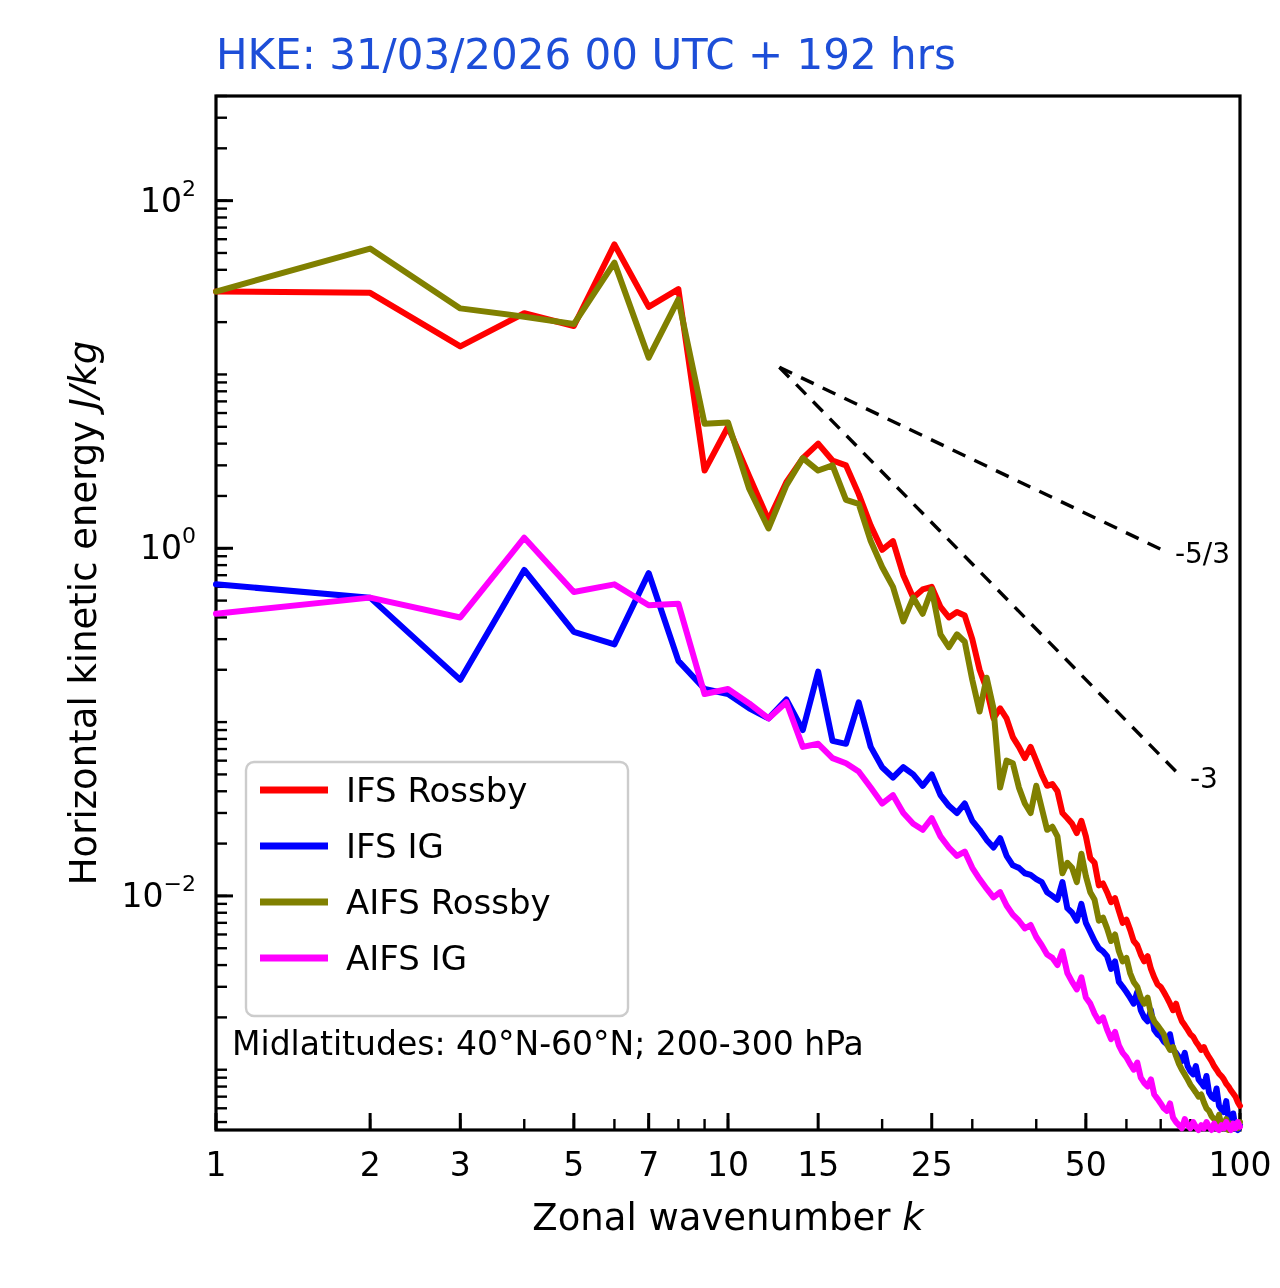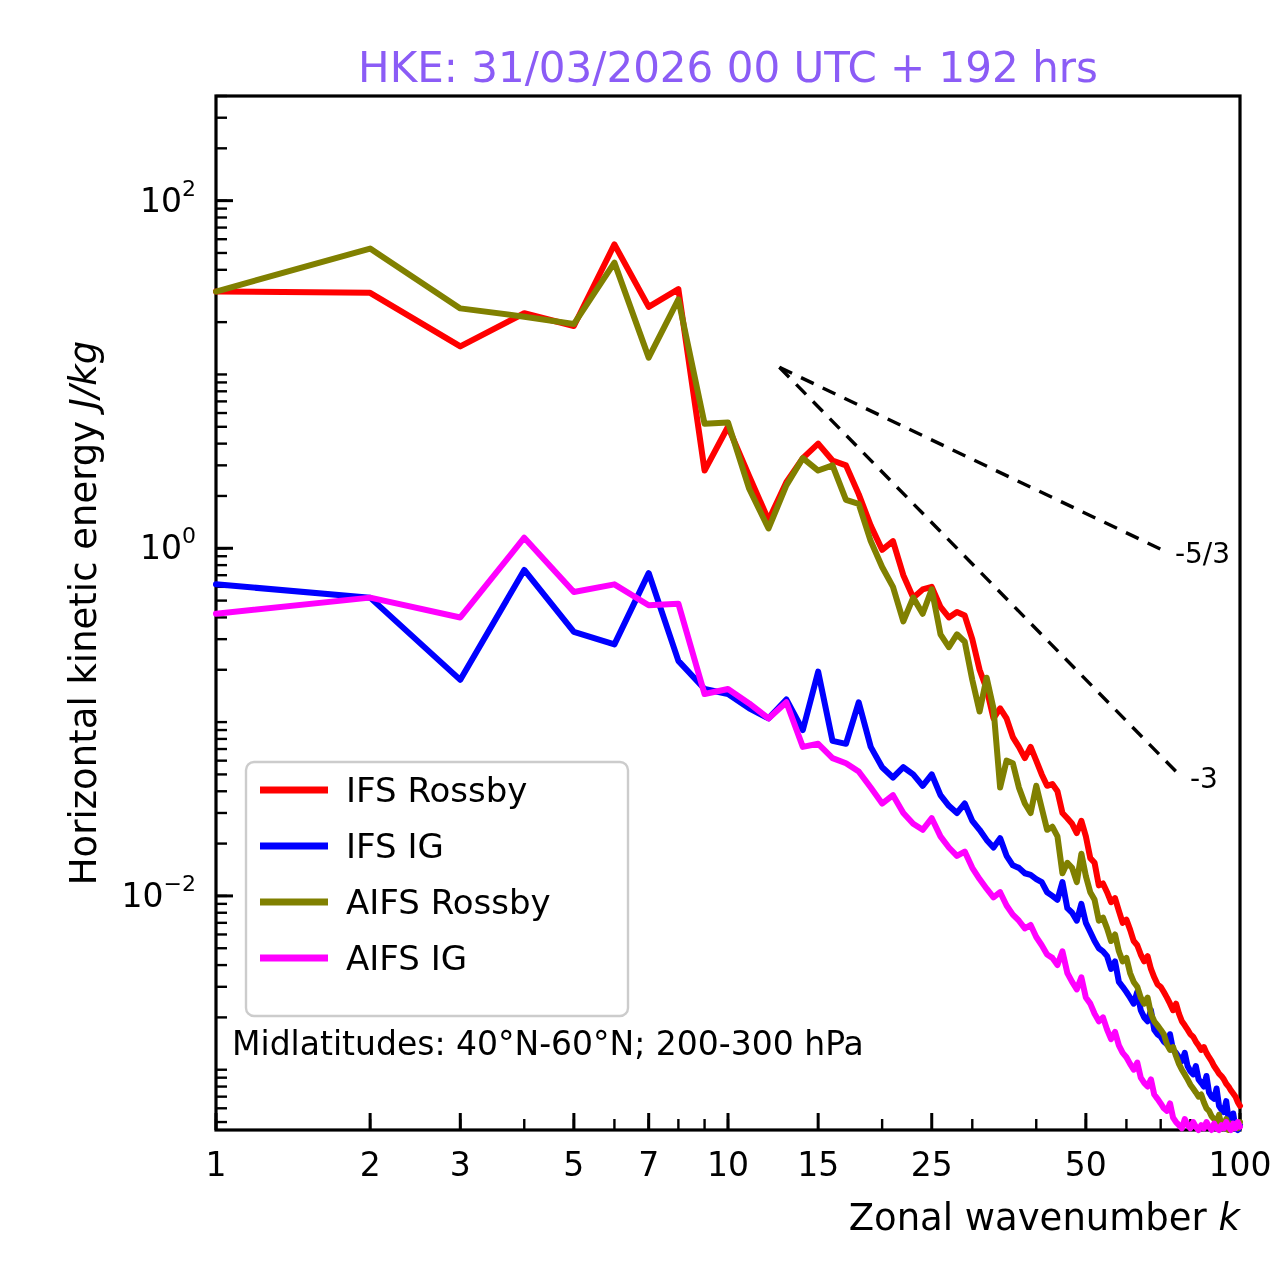--- a/index.html
+++ b/index.html
@@ -15,25 +15,25 @@
   }
   #figure {
     position: relative;
     width: 1280px;
     height: 1288px;
     background: #ffffff;
   }
   #chart-title {
     position: absolute;
     left: 216px;
-    top: 43px;
+    top: 30px;
     width: 1024px;
-    text-align: center;
+    text-align: left;
     font-size: 42px;
-    color: #8b5cf6;
+    color: #1d4ed8;
     font-family: "DejaVu Sans", sans-serif;
     white-space: nowrap;
   }
   #ylabel {
     position: absolute;
     left: -288px;
     top: 613px;
     width: 700px;
     text-align: center;
     font-size: 37px;
@@ -41,21 +41,21 @@
     transform: rotate(-90deg);
     transform-origin: 350px 0px;
     white-space: nowrap;
   }
   #ylabel i { font-style: italic; }
   #xlabel {
     position: absolute;
     left: 216px;
     top: 1196px;
     width: 1024px;
-    text-align: right;
+    text-align: center;
     font-size: 37px;
     color: #000;
     white-space: nowrap;
   }
   #xlabel i { font-style: italic; }
   #plot-svg {
     position: absolute;
     left: 0;
     top: 0;
   }

